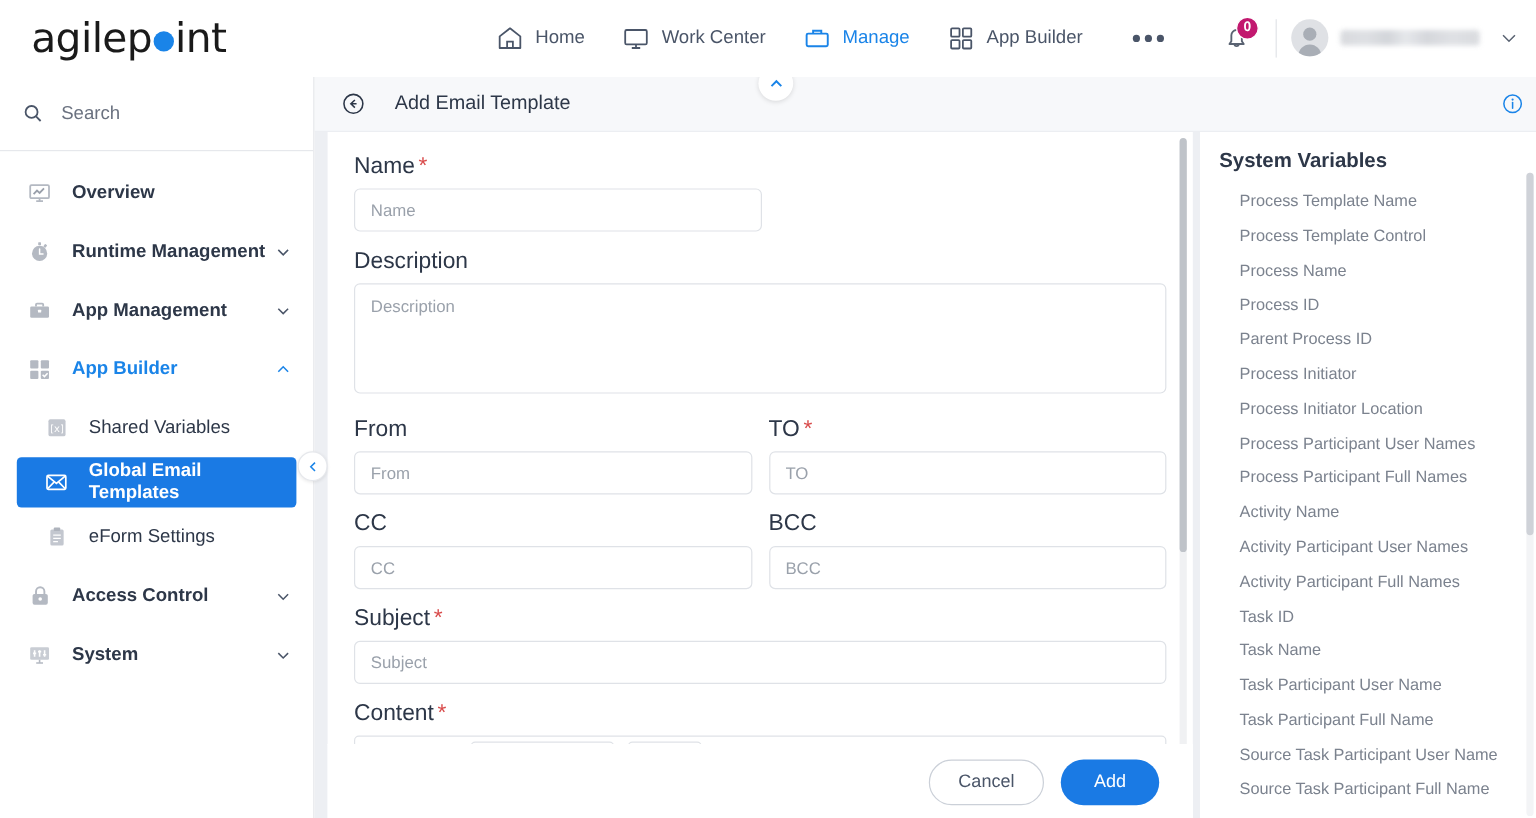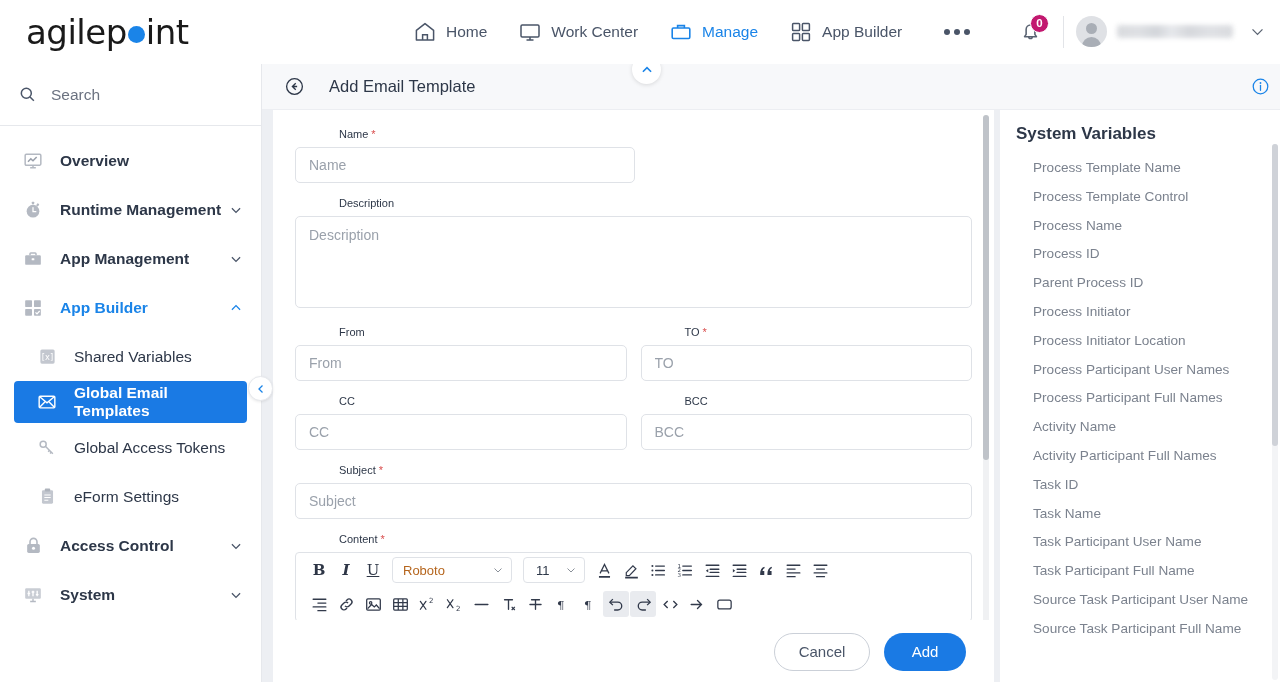--- a/index.html
+++ b/index.html
@@ -121,21 +121,21 @@
   }
 
   .body-area { position: relative; height: 572px; display: flex; }
 
   
   .form-col {
     position: relative; width: 721px; height: 572px; background: #ffffff;
     margin-left: 11px; overflow: hidden;
   }
   .form-scroll { position: absolute; inset: 0; padding: 18px 22px 0 22px; }
-  .form-label { font-size: 11px; color: #2d3748; margin-bottom: 7px; display: block; margin-left: 44px; }
+  .form-label { font-size: 19px; color: #2d3748; margin-bottom: 7px; display: block; }
   .req { color: #d94c4c; margin-left: 3px; }
   .fld {
     width: 100%; height: 36px; border: 1px solid #dfe2e7; border-radius: 5px;
     background: #fff; font-size: 14px; color: #2d3748; padding: 0 13px;
     font-family: "Liberation Sans", sans-serif; outline: none;
   }
   .fld::placeholder { color: #9aa1ab; }
   .fld.name-w { width: 340px; }
   .ta {
     width: 100%; height: 92px; border: 1px solid #dfe2e7; border-radius: 5px;
@@ -366,29 +366,20 @@
       <div class="menu-item sub selected">
         <span class="mi-icon">
           <svg width="20" height="20" viewBox="0 0 24 24" fill="none" stroke="#ffffff" stroke-width="1.7">
               <rect x="2.6" y="5" width="18.8" height="14" rx="1.3"></rect>
               <path d="M2.9 5.4 12 13l9.1-7.6M2.9 18.6 9.4 12M21.1 18.6 14.6 12"></path>
             </svg>
         </span>
         <span class="mi-label">Global Email Templates</span>
       </div>
 
-      <div class="menu-item sub">
-        <span class="mi-icon">
-          <svg width="20" height="20" viewBox="0 0 24 24" fill="none" stroke="#b4b9c2" stroke-width="1.8">
-              <circle cx="7.4" cy="7.4" r="3.6"></circle>
-              <path d="M10 10l9 9M15.4 14.4l-2 2M17.6 16.6l-2 2"></path>
-            </svg>
-        </span>
-        <span class="mi-label">Global Access Tokens</span>
-      </div>
 
       <div class="menu-item sub">
         <span class="mi-icon">
           <svg width="19" height="19" viewBox="0 0 24 24" fill="#c3c7cf">
               <rect x="5" y="4" width="14" height="17" rx="1.6"></rect>
               <rect x="8.6" y="2" width="6.8" height="3.6" rx="1" fill="#aeb3bc"></rect>
               <path d="M8 10h8M8 13.4h8M8 16.8h5" stroke="#fff" stroke-width="1.3"></path>
             </svg>
         </span>
         <span class="mi-label">eForm Settings</span>
@@ -700,20 +691,21 @@
           <div class="sv-item">Process Template Name</div>
           <div class="sv-item">Process Template Control</div>
           <div class="sv-item">Process Name</div>
           <div class="sv-item">Process ID</div>
           <div class="sv-item">Parent Process ID</div>
           <div class="sv-item">Process Initiator</div>
           <div class="sv-item">Process Initiator Location</div>
           <div class="sv-item">Process Participant User Names</div>
           <div class="sv-item">Process Participant Full Names</div>
           <div class="sv-item">Activity Name</div>
+          <div class="sv-item">Activity Participant User Names</div>
           <div class="sv-item">Activity Participant Full Names</div>
           <div class="sv-item">Task ID</div>
           <div class="sv-item">Task Name</div>
           <div class="sv-item">Task Participant User Name</div>
           <div class="sv-item">Task Participant Full Name</div>
           <div class="sv-item">Source Task Participant User Name</div>
           <div class="sv-item">Source Task Participant Full Name</div>
         </div>
         <div class="vtrack" style="right:2px;top:34px;bottom:2px;background:#f3f4f6;"></div>
         <div class="vscroll" style="right:2px;top:34px;height:302px;background:#cfd2d8;"></div>

